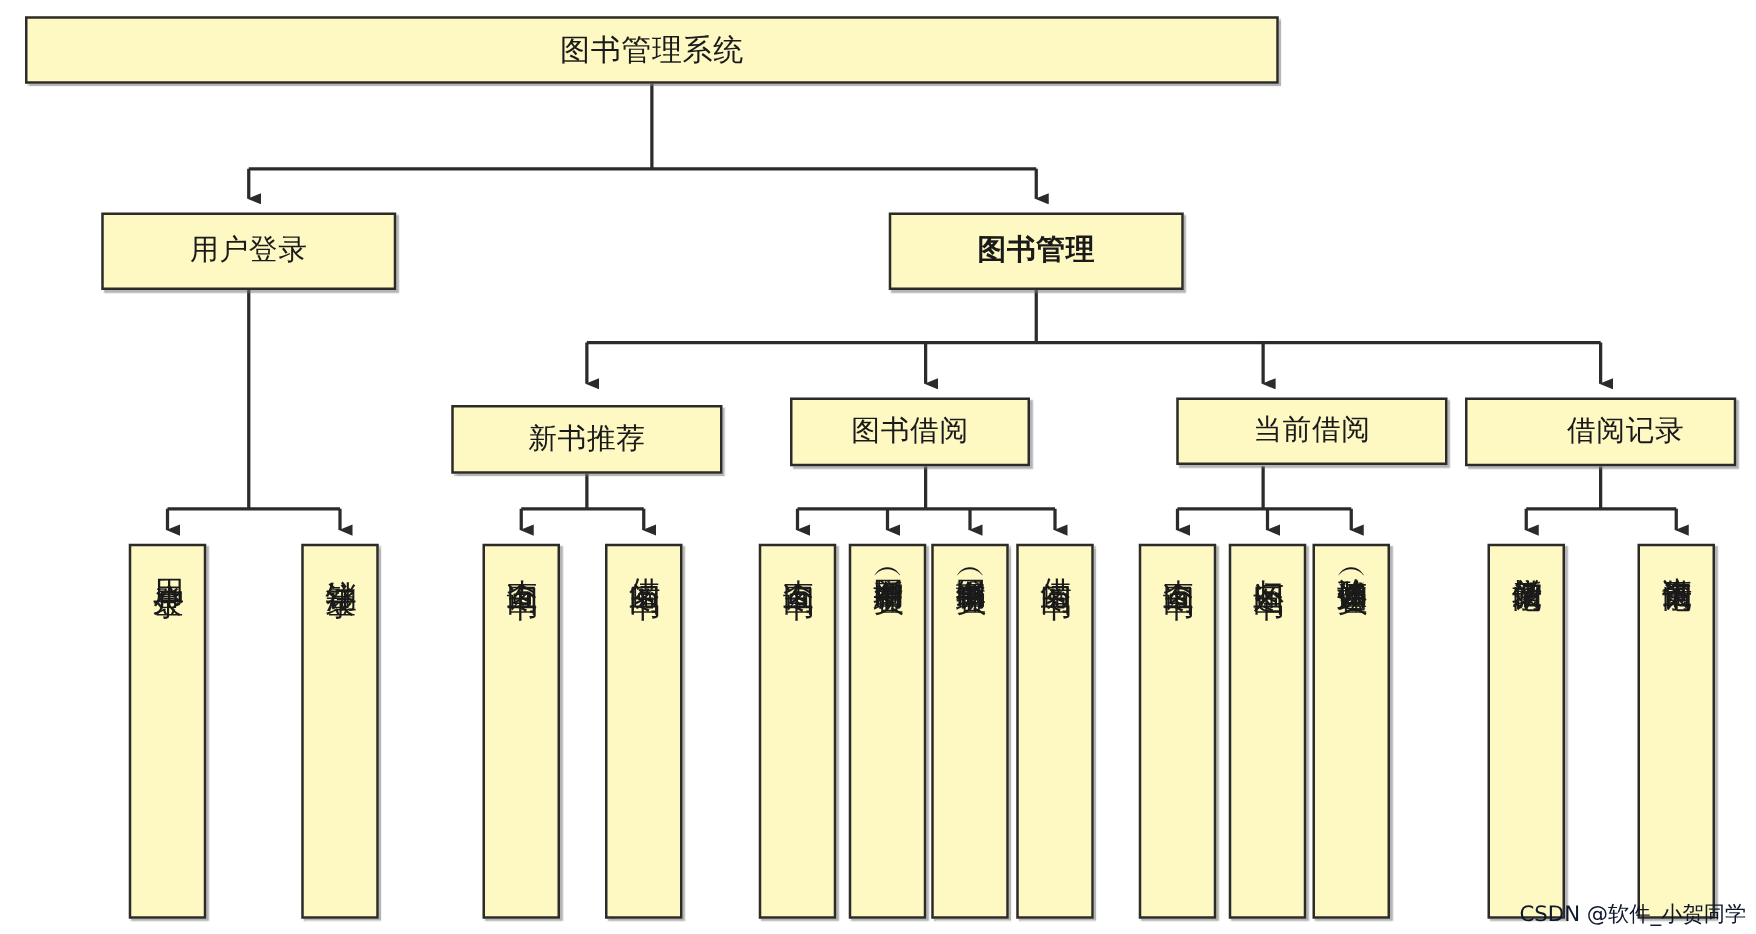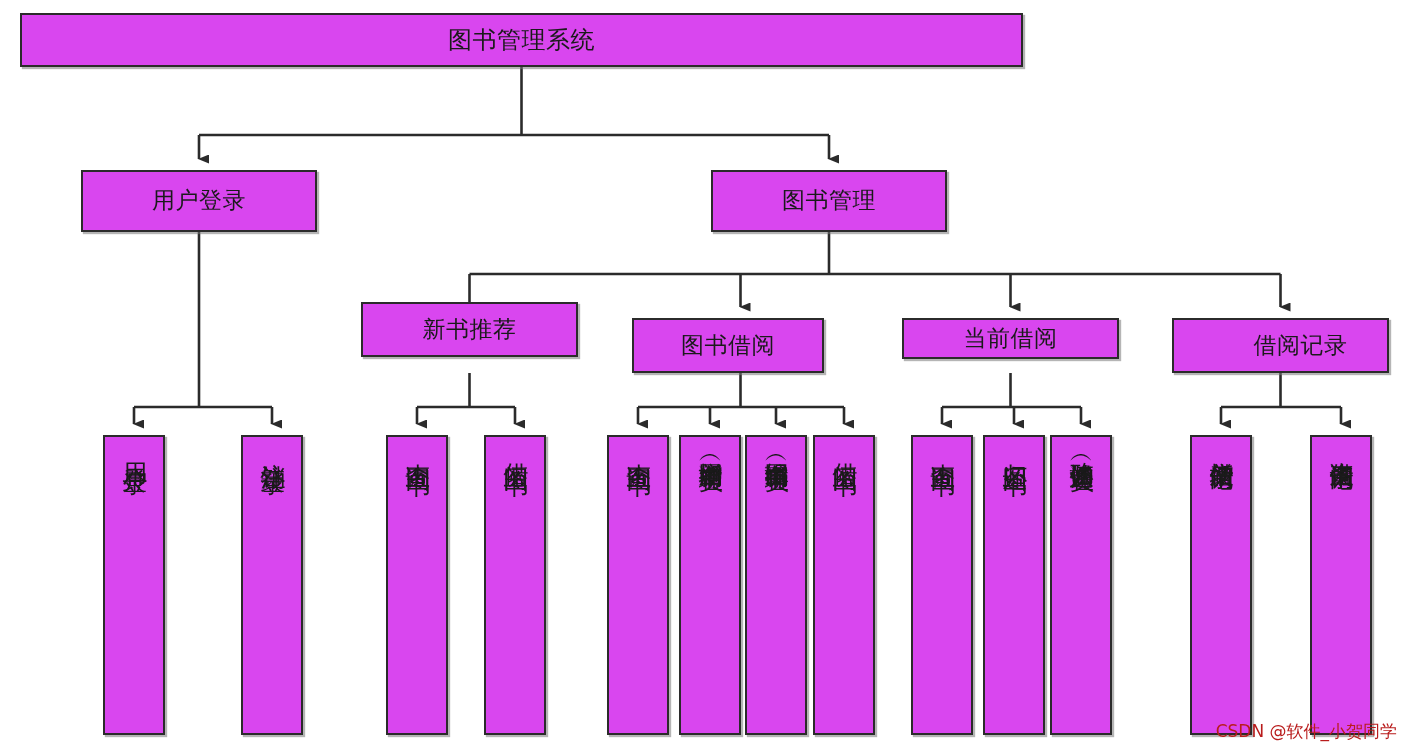--- a/index.html
+++ b/index.html
@@ -22,21 +22,21 @@
     position: absolute;
     left: 0;
     top: 0;
     width: 1405px;
     height: 747px;
     pointer-events: none;
   }
   .node {
     position: absolute;
     box-sizing: border-box;
-    background: #d946ef;
+    background: #fef9c3;
     border: 2px solid #2b2b2b;
     box-shadow: 2px 2px 1px rgba(120,120,120,0.55);
     display: flex;
     align-items: center;
     justify-content: center;
     color: #1a1a1a;
     z-index: 2;
   }
   .node-label {
     display: block;
@@ -67,21 +67,21 @@
   }
   .node.v.tall .node-label {
     font-size: 24px;
     letter-spacing: 1px;
   }
   .watermark {
     position: absolute;
     right: 8px;
     bottom: 4px;
     font-size: 17px;
-    color: #b91c1c;
+    color: #0f172a;
     white-space: nowrap;
     z-index: 5;
     font-family: "DejaVu Sans", "Liberation Sans", sans-serif;
   }
 </style>
 </head>
 <body>
 
 <div id="diagram-root">
 
@@ -128,30 +128,30 @@
       </g>
   </svg>
 
   <div id="node-layer">
       <div class="node h root" style="left: 20px; top: 13px; width: 1003px; height: 54px;">
         <span class="node-label">图书管理系统</span>
       </div>
       <div class="node h" style="left: 81px; top: 170px; width: 236px; height: 62px;">
         <span class="node-label">用户登录</span>
       </div>
-      <div class="node h" style="left: 711px; top: 170px; width: 236px; height: 62px;">
+      <div class="node h" style="left: 711px; top: 170px; width: 236px; height: 62px; font-weight: bold;">
         <span class="node-label">图书管理</span>
       </div>
-      <div class="node h" style="left: 361px; top: 302px; width: 217px; height: 55px;">
+      <div class="node h" style="left: 361px; top: 324px; width: 217px; height: 55px;">
         <span class="node-label">新书推荐</span>
       </div>
       <div class="node h" style="left: 632px; top: 318px; width: 192px; height: 55px;">
         <span class="node-label">图书借阅</span>
       </div>
-      <div class="node h" style="left: 902px; top: 318px; width: 217px; height: 41px; align-items: center;">
+      <div class="node h" style="left: 941px; top: 318px; width: 217px; height: 54px; align-items: center;">
         <span class="node-label">当前借阅</span>
       </div>
       <div class="node h" style="left: 1172px; top: 318px; width: 217px; height: 55px; padding-left: 40px;">
         <span class="node-label">借阅记录</span>
       </div>
       <div class="node v" style="left: 103px; top: 435px; width: 62px; height: 300px;">
         <span class="node-label">用户登录</span>
       </div>
       <div class="node v" style="left: 241px; top: 435px; width: 62px; height: 300px;">
         <span class="node-label">注销登录</span>

